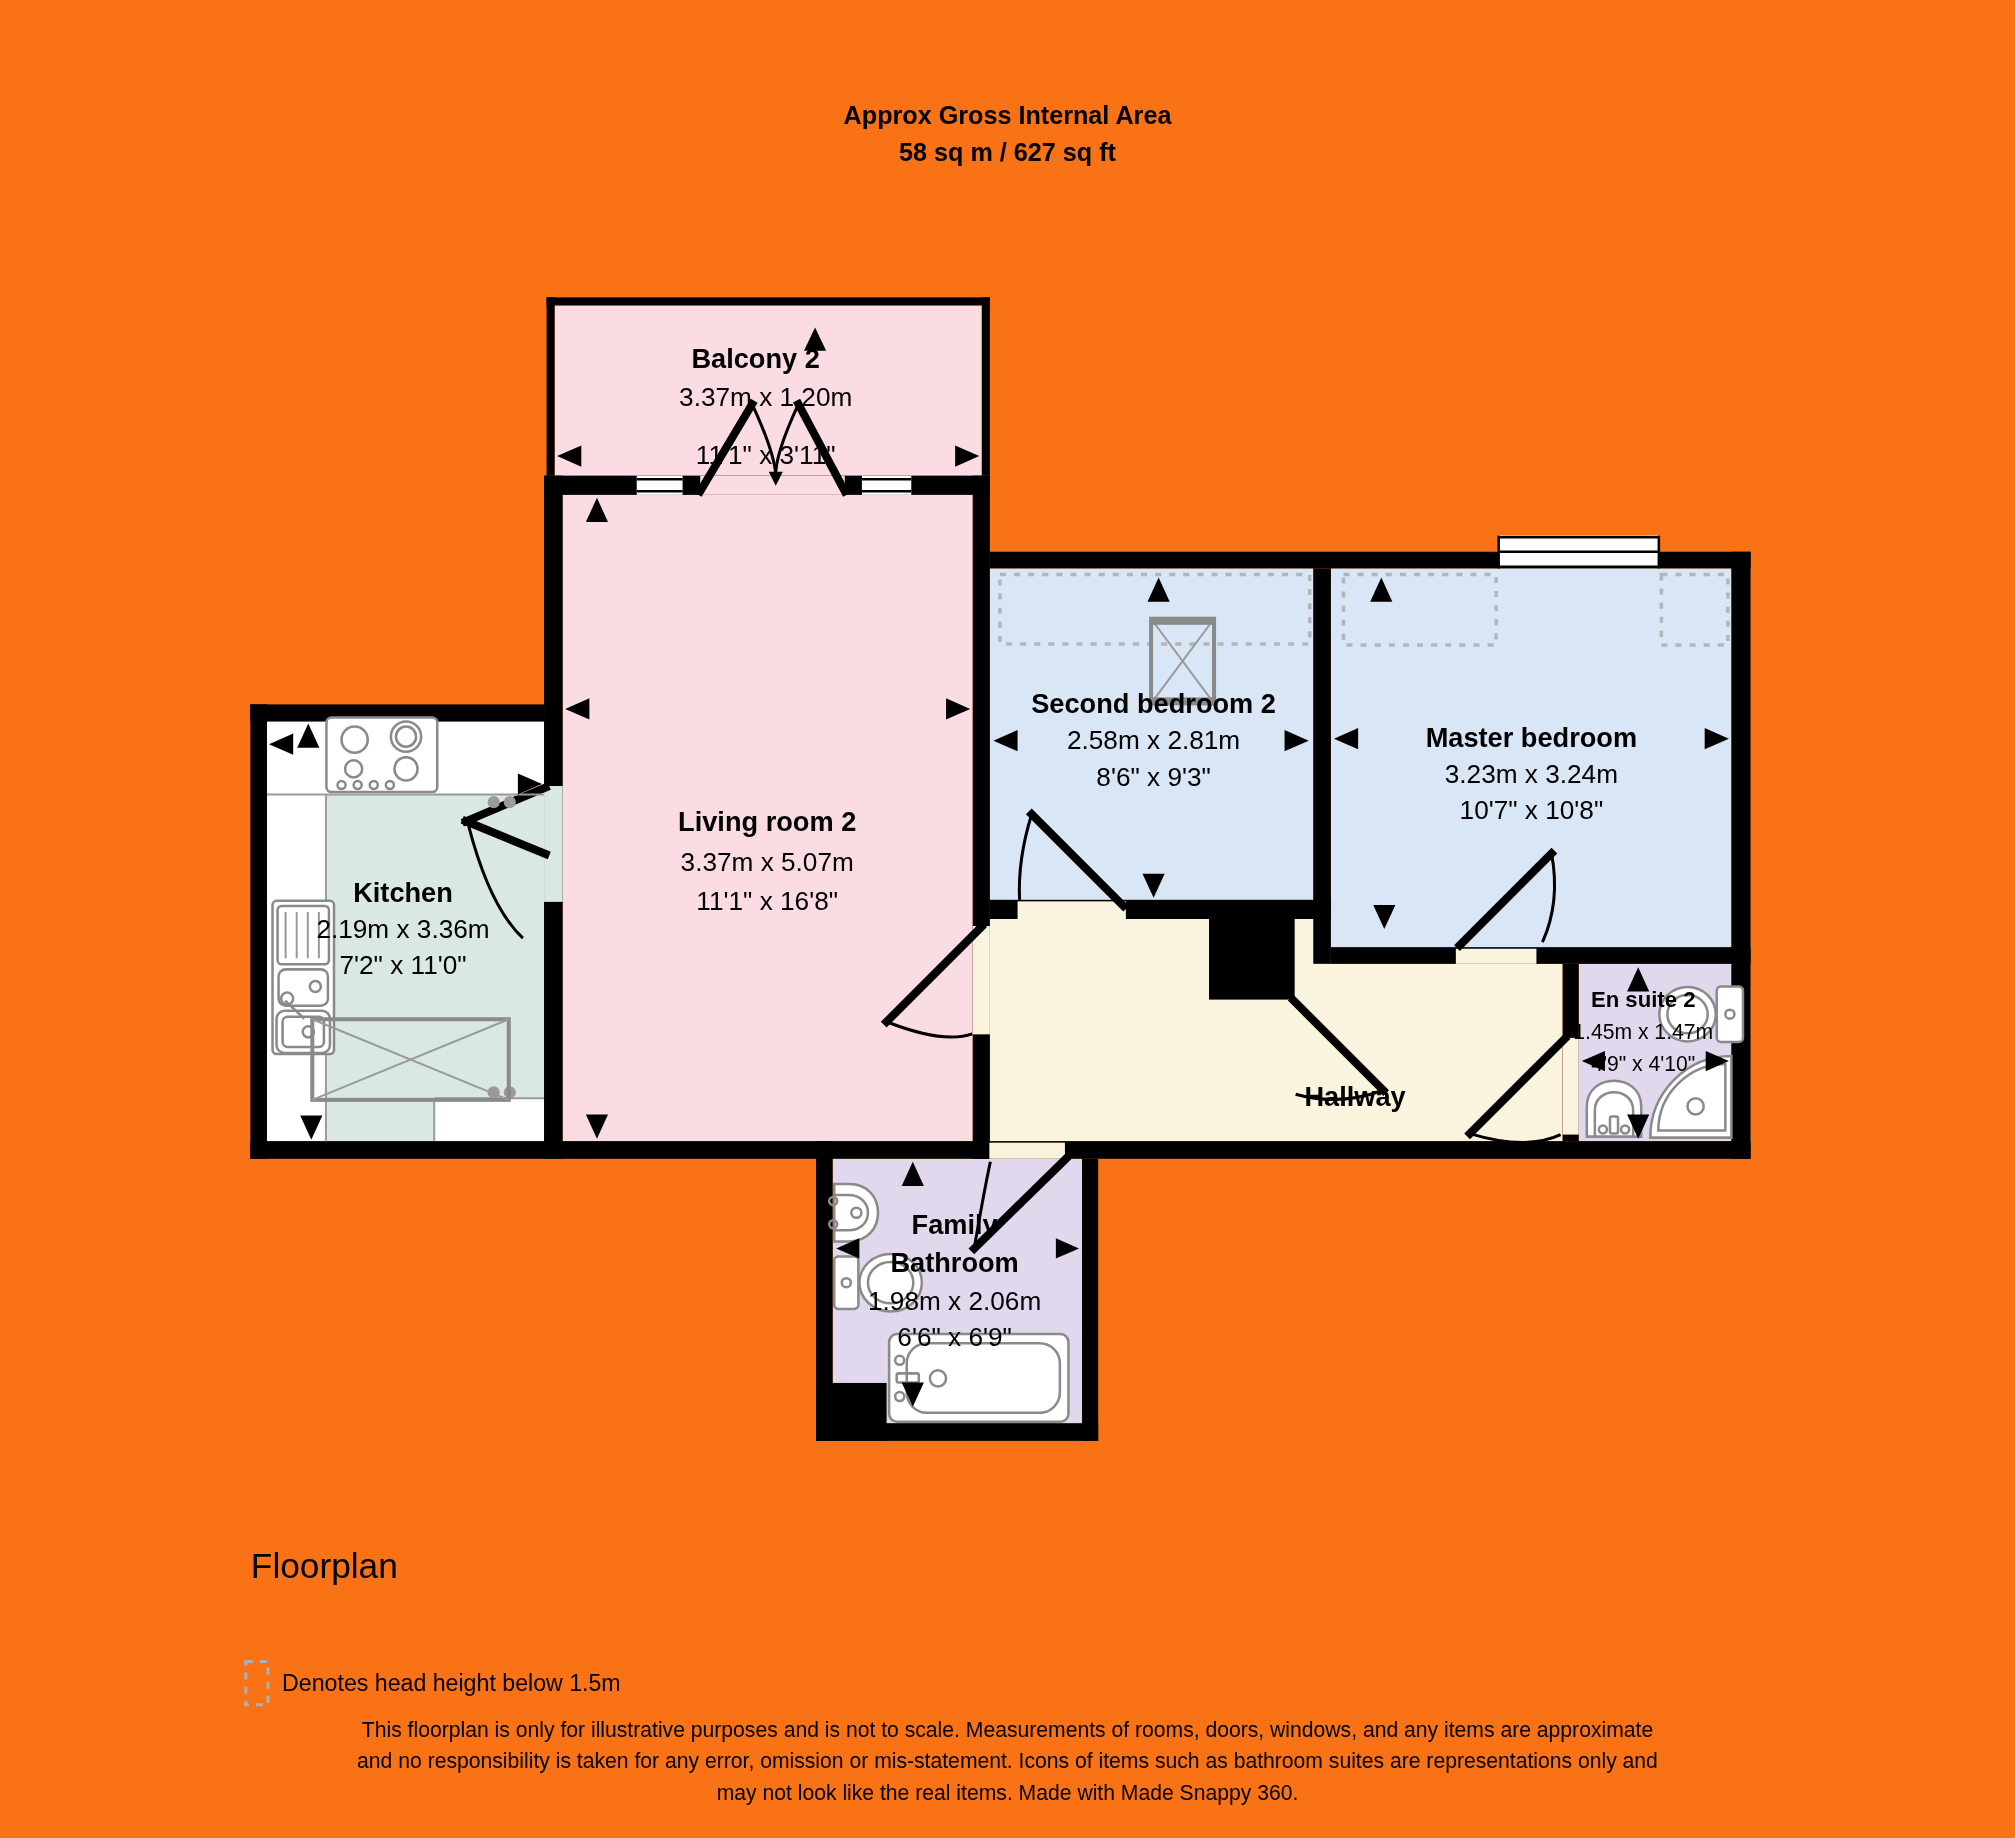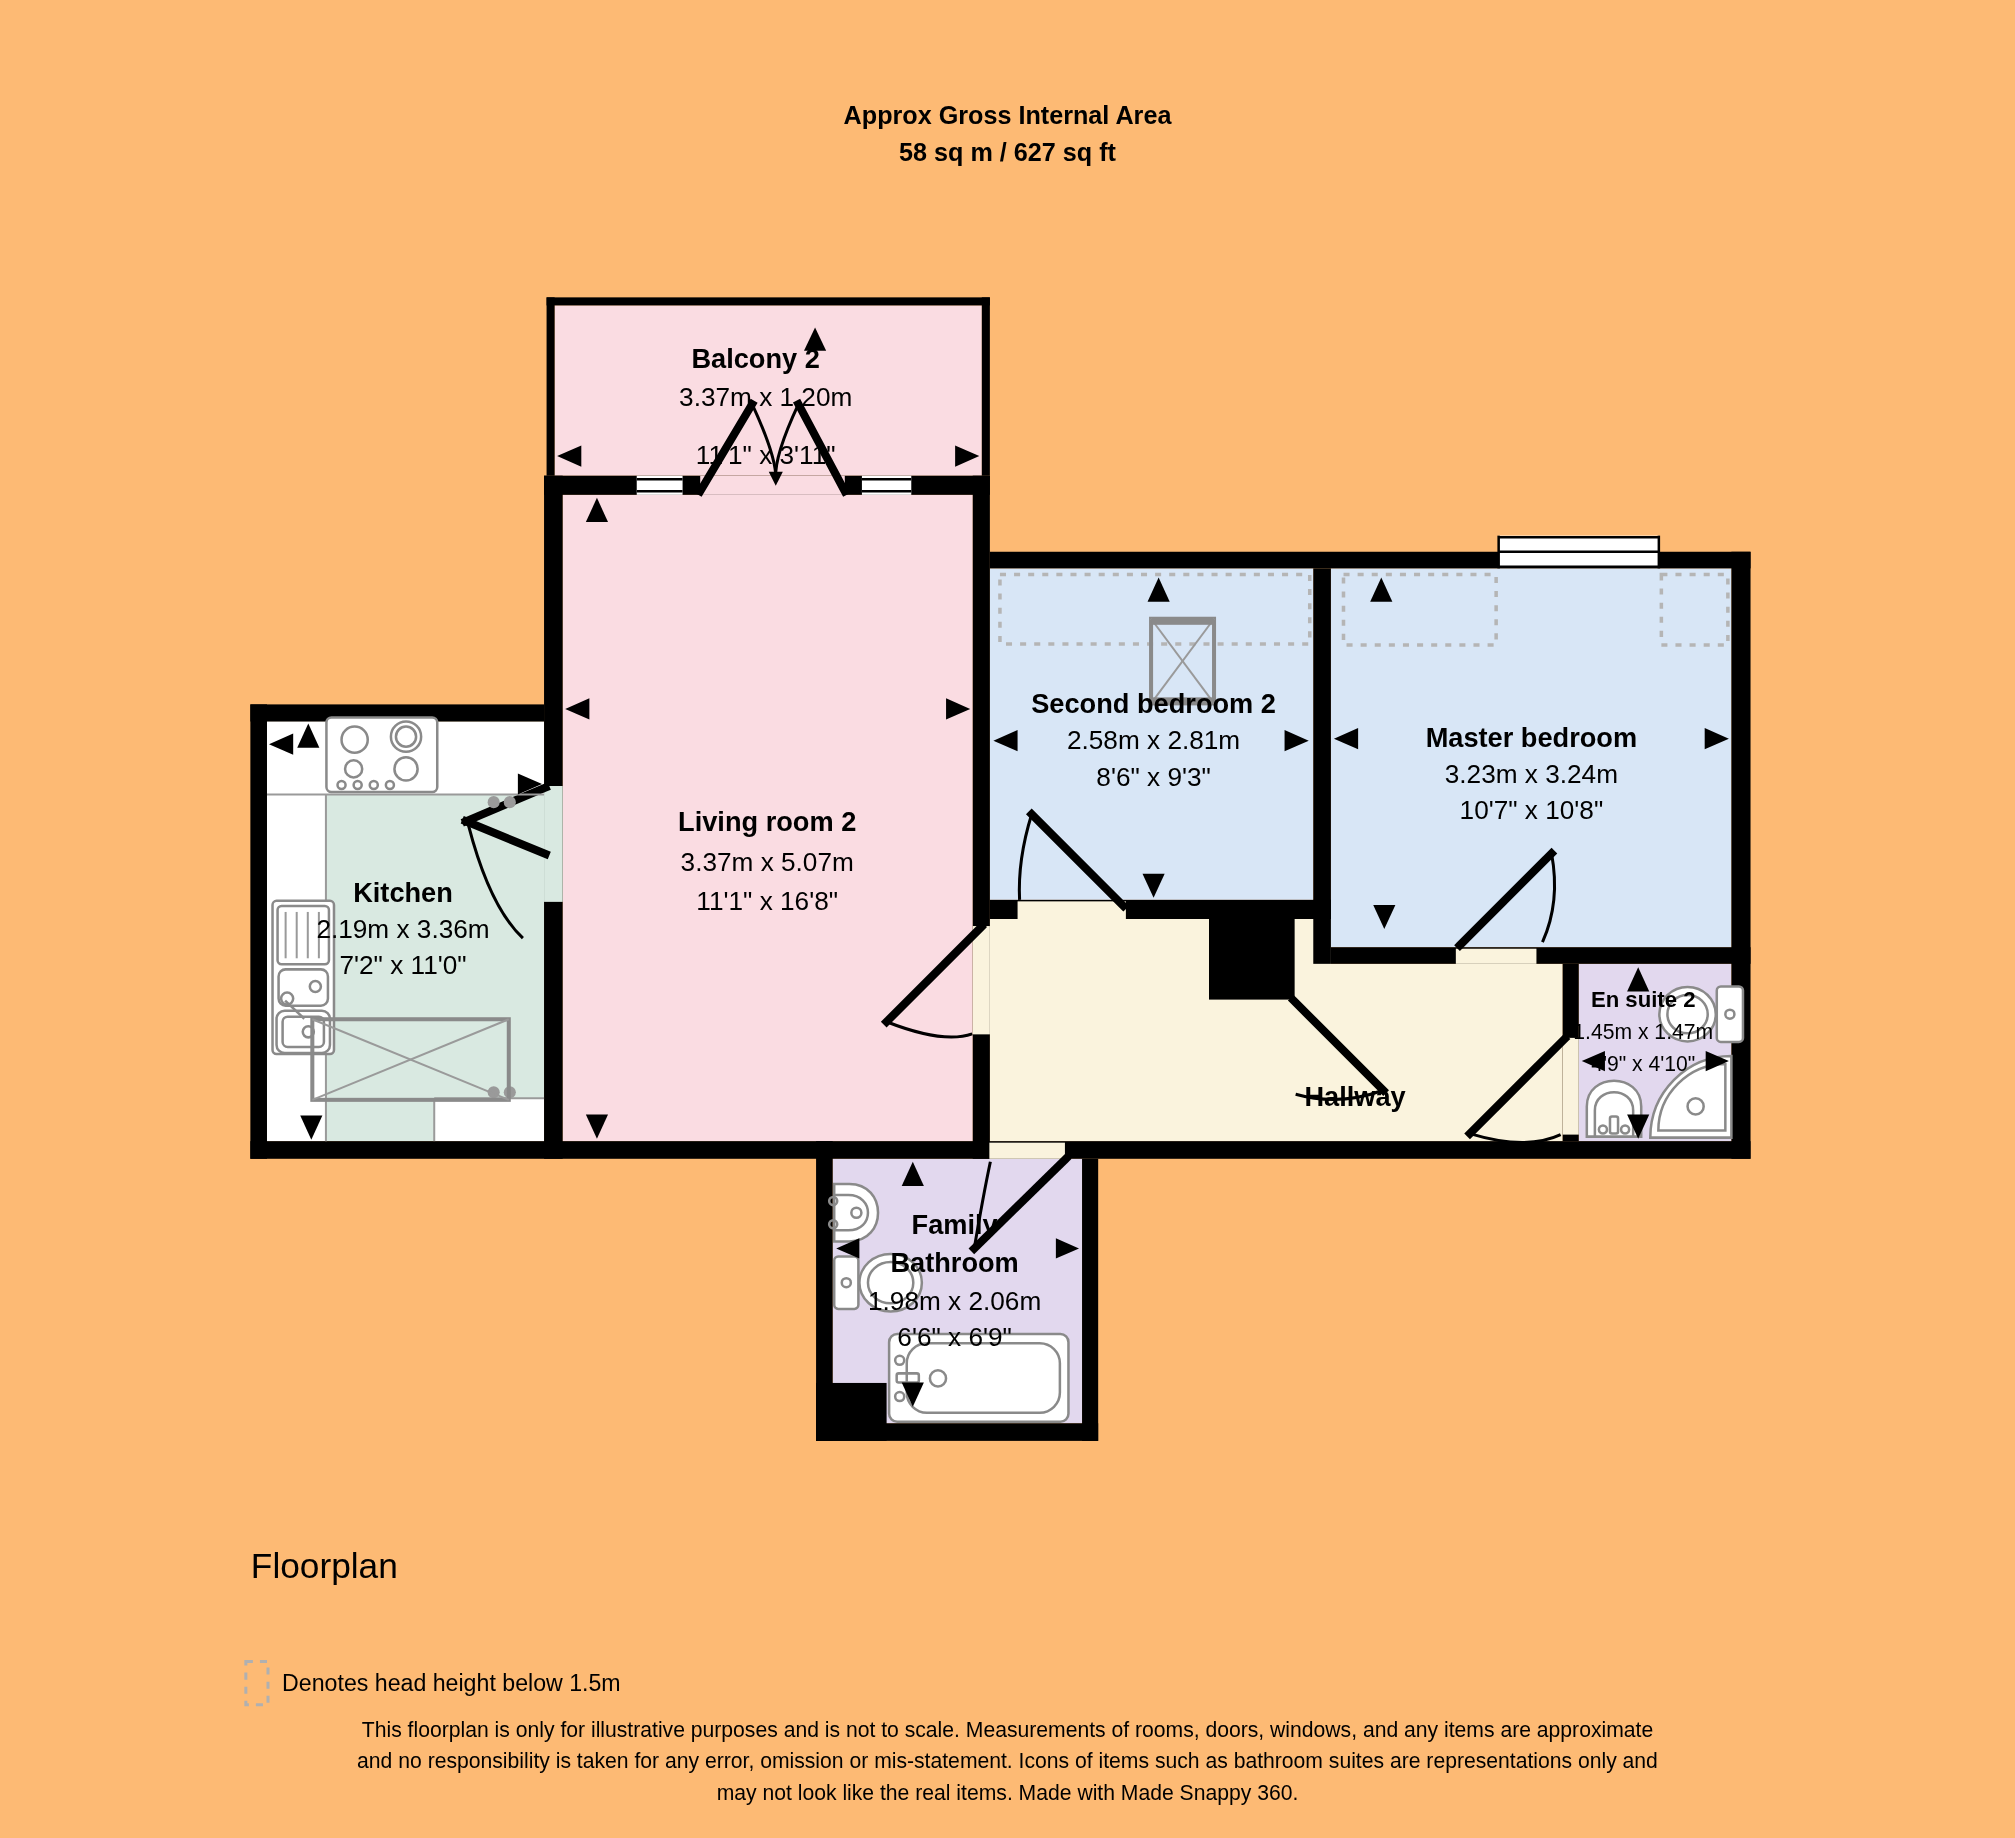--- a/index.html
+++ b/index.html
@@ -1,16 +1,16 @@
 <!DOCTYPE html>
 <html style="font-size:8px"><head>
 <meta charset="utf-8">
 <style>
   html,body{margin:0;padding:0;background:#ffffff;width:2015px;height:1839px;}
-  .page{position:relative;width:2015px;height:1839px;background:#fdba74;}
+  .page{position:relative;width:2015px;height:1839px;background:#f97316;}
   svg{display:block;}
   text{fill:#000;}
   .hdr{font-family:"Liberation Sans",sans-serif;font-size:50px;font-weight:700;text-anchor:middle;}
   .rt{font-family:"Liberation Sans",sans-serif;font-size:54px;font-weight:700;text-anchor:middle;}
   .rd{font-family:"Liberation Sans",sans-serif;font-size:52px;font-weight:400;text-anchor:middle;}
   .rts{font-family:"Liberation Sans",sans-serif;font-size:44px;font-weight:700;text-anchor:middle;}
   .rds{font-family:"Liberation Sans",sans-serif;font-size:42px;font-weight:400;text-anchor:middle;}
   .cap{font-family:"Liberation Sans",sans-serif;font-size:70px;font-weight:400;text-anchor:start;}
   .leg{font-family:"Liberation Sans",sans-serif;font-size:46px;font-weight:400;text-anchor:start;}
   .dis{font-family:"Liberation Sans",sans-serif;font-size:42px;font-weight:400;text-anchor:middle;}

